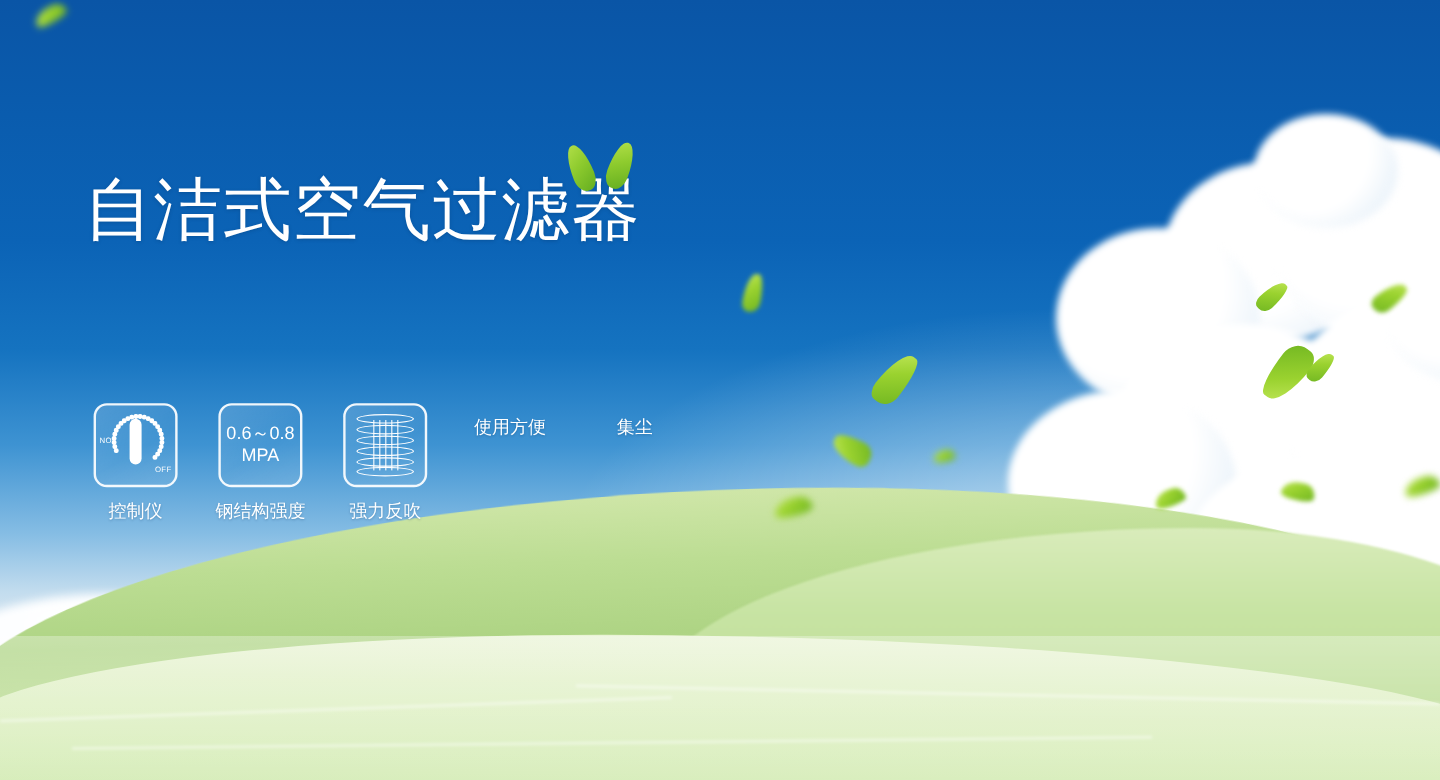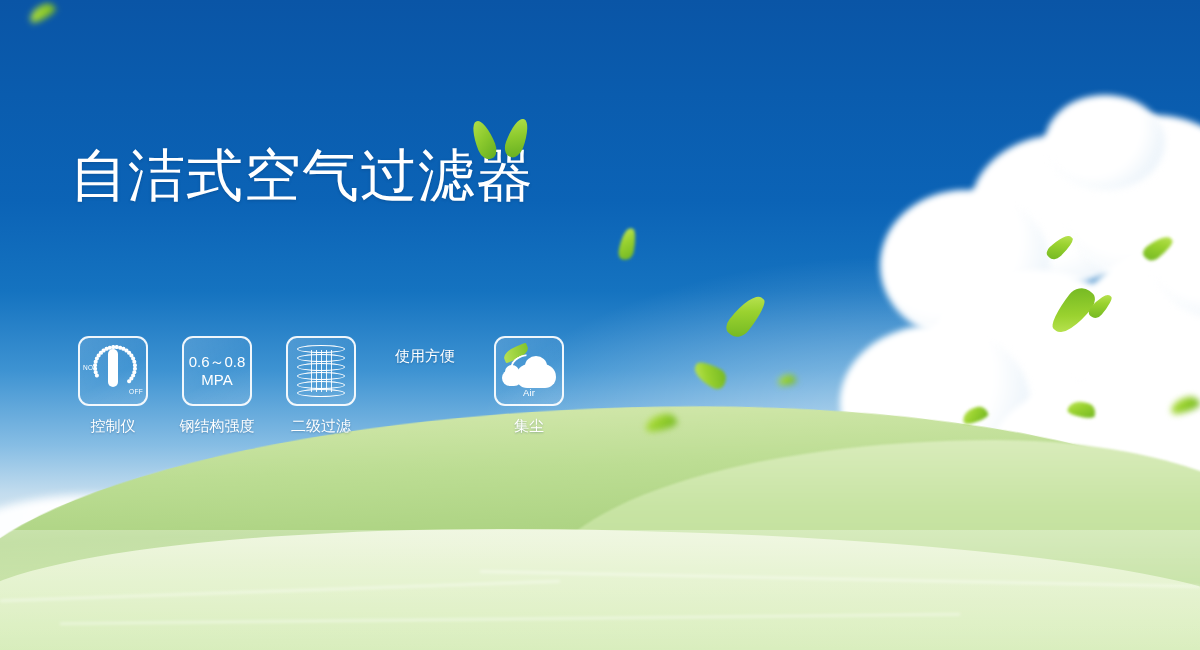--- a/index.html
+++ b/index.html
@@ -319,39 +319,28 @@
           <div class="coil-ring" style="top:27px;"></div>
           <div class="coil-ring" style="top:36px;"></div>
           <div class="coil-ring" style="top:44px;"></div>
           <div class="coil-vline" style="left:14px;"></div>
           <div class="coil-vline" style="left:19px;"></div>
           <div class="coil-vline" style="left:24px;"></div>
           <div class="coil-vline" style="left:29px;"></div>
           <div class="coil-vline" style="left:34px;"></div>
         </div>
       </div>
-      <div class="feature-label">二级过滤</div>
+      <div class="feature-label">强力反吹</div>
     </div>
 
     <div class="feature">
       <div class="feature-label">使用方便</div>
     </div>
 
     <div class="feature">
-      <div class="feature-box">
-        <div class="airicon">
-          <div class="air-leaf"></div>
-          <div class="air-cloud-small"></div>
-          <div class="air-cloud-smallbump"></div>
-          <div class="air-cloud-big"></div>
-          <div class="air-cloud-bump"></div>
-          <div class="air-swoosh"></div>
-          <div class="air-text">Air</div>
-        </div>
-      </div>
       <div class="feature-label">集尘</div>
     </div>
 
   </div>
 
   <div>
     <div class="leaf softer" style="left:28px;  top:6px;   width:28px; height:13px; transform:rotate(-28deg);"></div>
     <div class="leaf soft" style="left:620px; top:228px; width:15px; height:32px; transform:rotate(10deg);"></div>
     <div class="leaf" style="left:735px; top:292px; width:22px; height:48px; transform:rotate(38deg);"></div>
     <div class="leaf soft" style="left:700px; top:358px; width:20px; height:34px; transform:rotate(-62deg);"></div>

